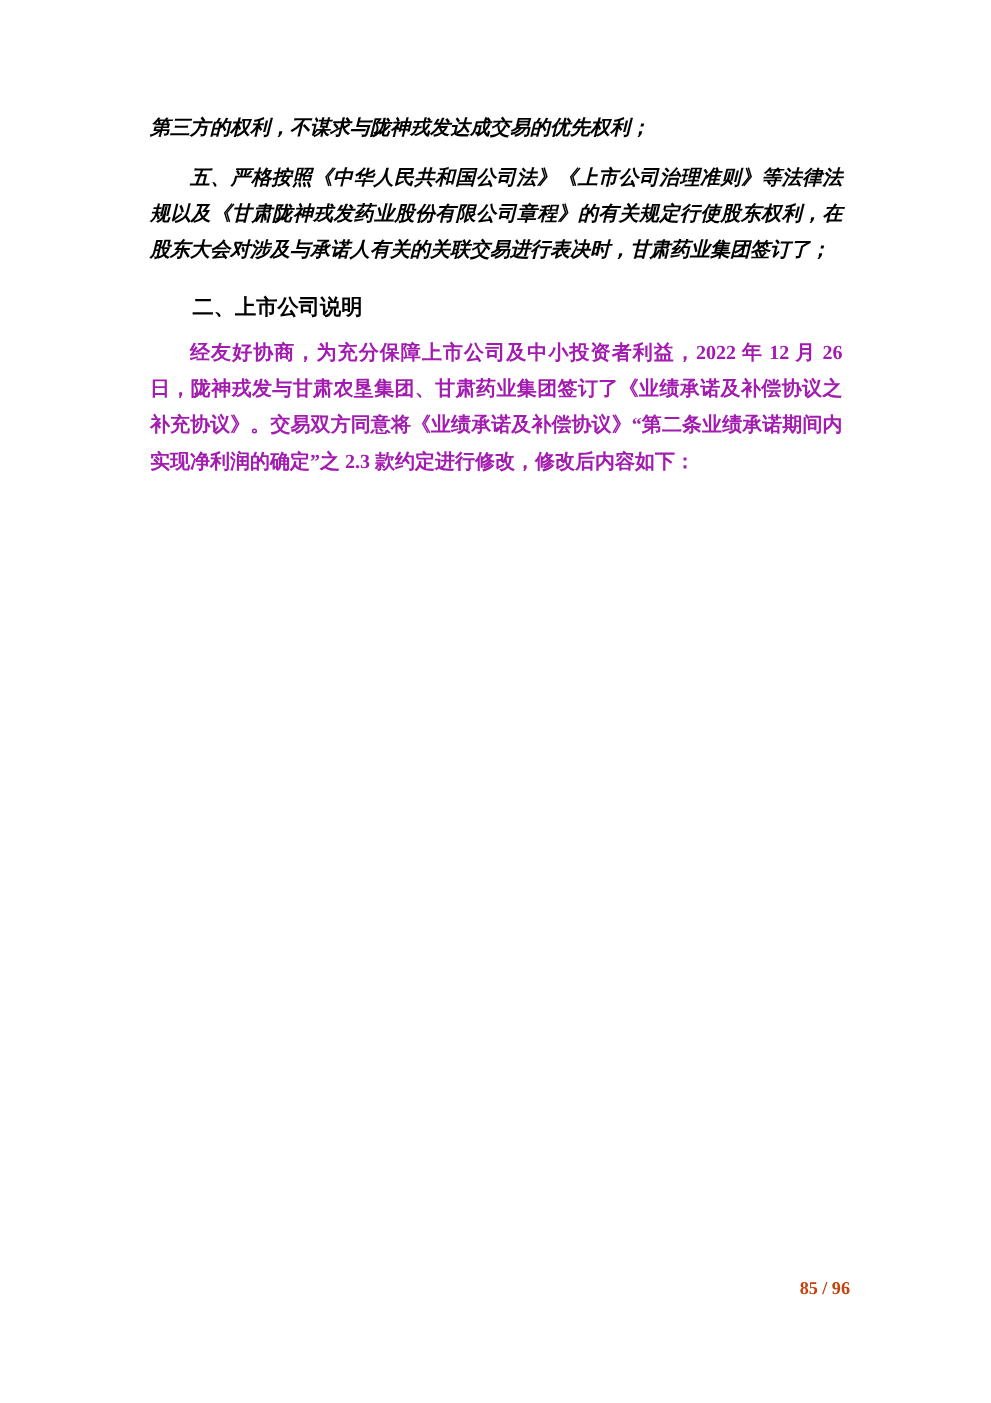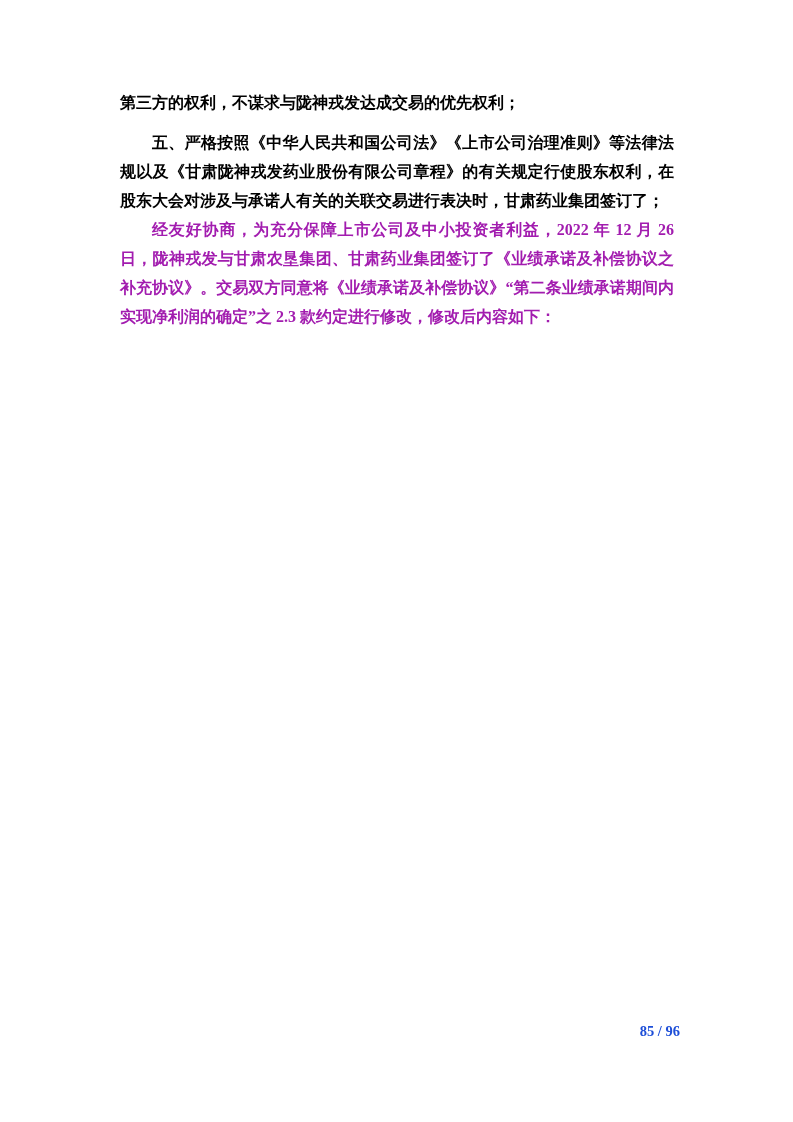--- a/index.html
+++ b/index.html
@@ -26,20 +26,21 @@
     margin: 0;
     font-size: 16px;
     line-height: 29px;
     text-align: justify;
     text-indent: 2em;
     word-break: break-all;
   }
   
   .kai p.para {
     font-weight: 700;
+    font-style: italic;
     color: #000000;
   }
   .kai p.para + p.para { margin-top: 11px; }
   .kai p.no-indent { text-indent: 0; }
   .section-heading {
     margin: 16px 0 8px 0;
     font-family: "Liberation Sans", "DejaVu Sans", sans-serif;
     font-weight: 700;
     font-style: normal;
     font-size: 17px;
@@ -55,34 +56,35 @@
   .song p.para + p.para { margin-top: 11px; }
   .song p.gap-before { margin-top: 15px; }
   .page-number {
     position: absolute;
     top: 1022px;
     right: 113px;
     font-family: "Liberation Serif", "DejaVu Serif", serif;
     font-weight: 700;
     font-size: 14.5px;
     line-height: 18px;
-    color: #1d4ed8;
+    color: #c2410c;
   }
 </style>
 </head>
 <body>
 
 <div class="page">
   <div class="content">
 
     <div class="kai">
       <p class="para no-indent">第三方的权利，不谋求与陇神戎发达成交易的优先权利；</p>
       <p class="para">五、严格按照《中华人民共和国公司法》《上市公司治理准则》等法律法规以及《甘肃陇神戎发药业股份有限公司章程》的有关规定行使股东权利，在股东大会对涉及与承诺人有关的关联交易进行表决时，甘肃药业集团签订了；</p>
     </div>
 
+    <h2 class="section-heading">二、上市公司说明</h2>
 
     <div class="song">
       <p class="para">经友好协商，为充分保障上市公司及中小投资者利益，2022 年 12 月 26 日，陇神戎发与甘肃农垦集团、甘肃药业集团签订了《业绩承诺及补偿协议之补充协议》。交易双方同意将《业绩承诺及补偿协议》“第二条业绩承诺期间内实现净利润的确定”之 2.3 款约定进行修改，修改后内容如下：</p>
     </div>
 
   </div>
 
   <div class="page-number">85 / 96</div>
 </div>
 

